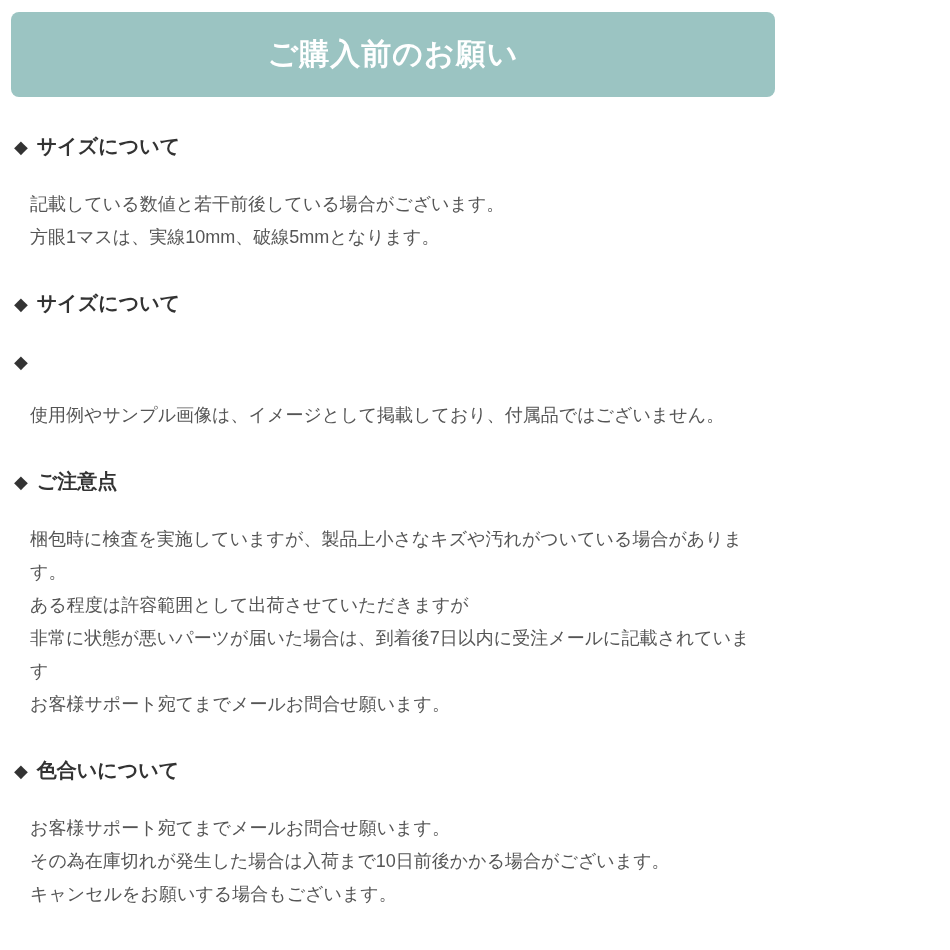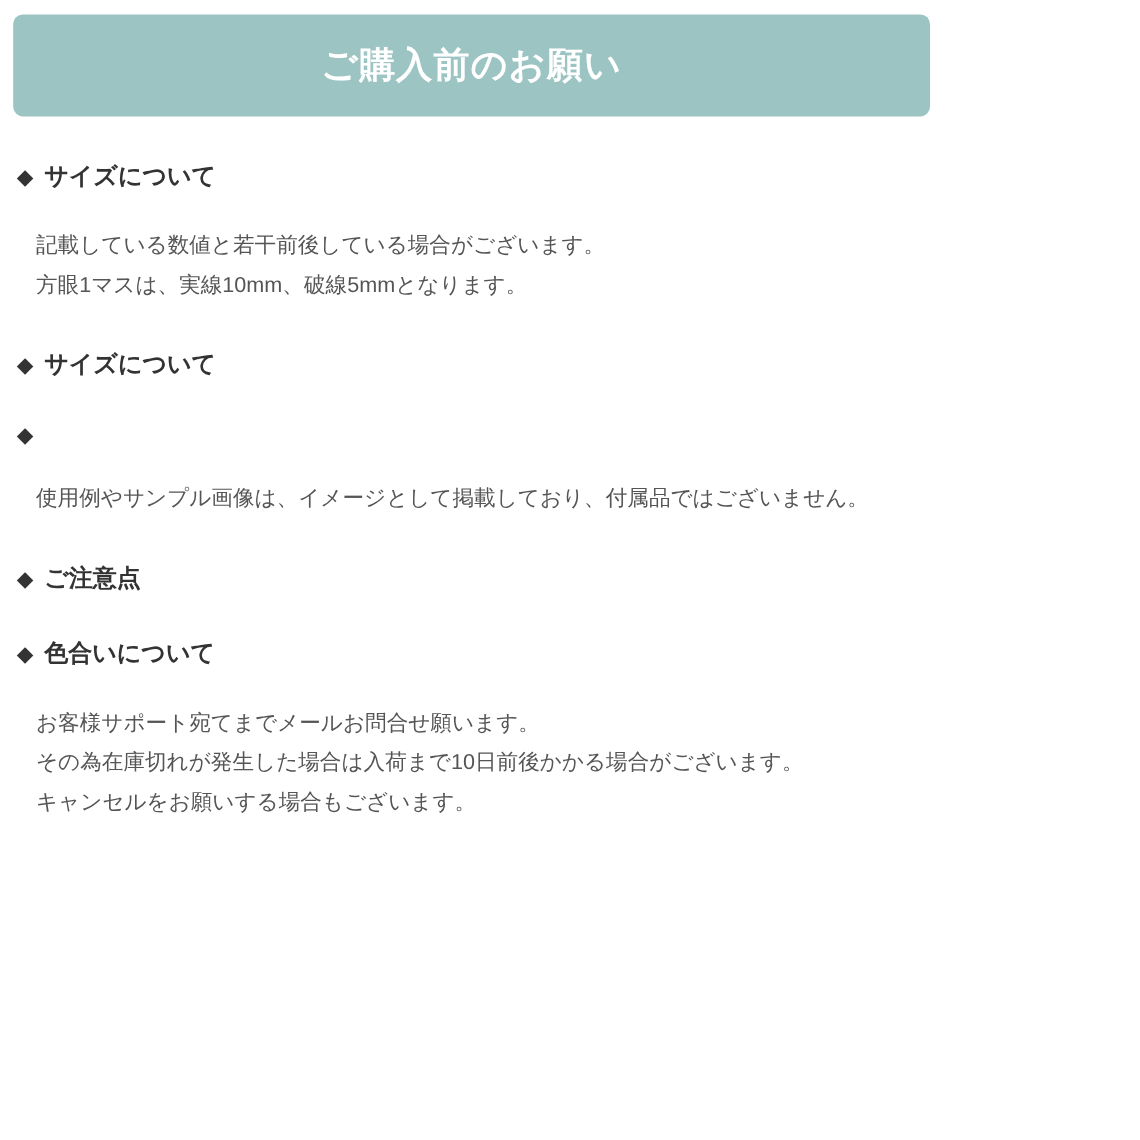--- a/index.html
+++ b/index.html
@@ -89,20 +89,24 @@
         <span class="diamond">◆</span>
       </h2>
       <p class="section-body">使用例やサンプル画像は、イメージとして掲載しており、付属品ではございません。</p>
     </section>
 
     <section>
       <h2 class="section-heading">
         <span class="diamond">◆</span>
         <span>ご注意点</span>
       </h2>
+      <p class="section-body">梱包時に検査を実施していますが、製品上小さなキズや汚れがついている場合があります。
+ある程度は許容範囲として出荷させていただきますが
+非常に状態が悪いパーツが届いた場合は、到着後7日以内に受注メールに記載されています
+お客様サポート宛てまでメールお問合せ願います。</p>
     </section>
 
     <section>
       <h2 class="section-heading">
         <span class="diamond">◆</span>
         <span>色合いについて</span>
       </h2>
       <p class="section-body">お客様サポート宛てまでメールお問合せ願います。
 その為在庫切れが発生した場合は入荷まで10日前後かかる場合がございます。
 キャンセルをお願いする場合もございます。</p>

